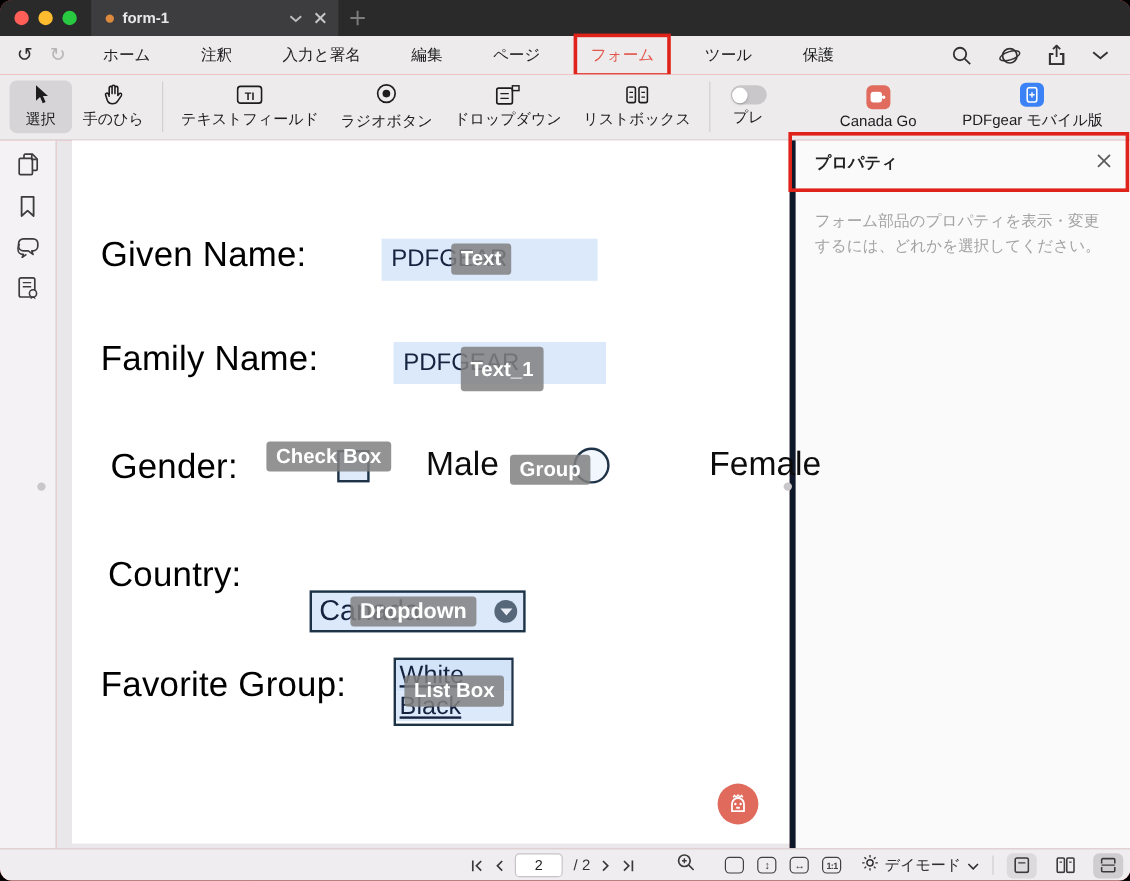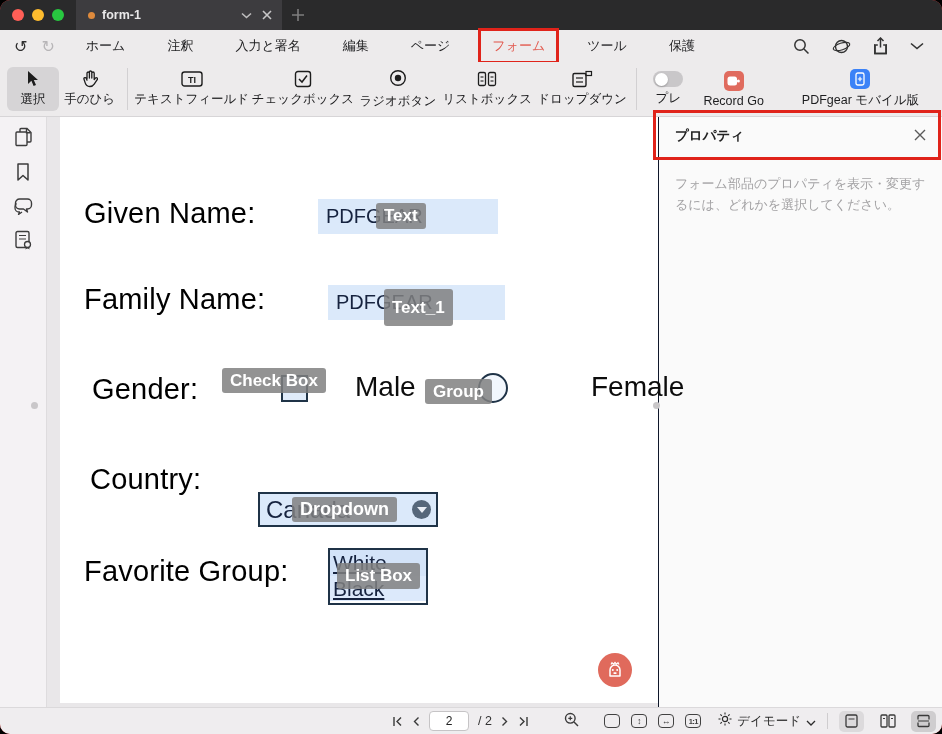--- a/index.html
+++ b/index.html
@@ -62,21 +62,21 @@
   .combo .val{font-size:24px;color:#16233f;padding-left:6px;line-height:31px;white-space:nowrap;}
   .combo-arrow{position:absolute;right:5px;top:6px;width:19px;height:19px;border-radius:50%;background:#56677a;display:flex;align-items:center;justify-content:center;}
   .combo-arrow .tri{width:0;height:0;border-left:5px solid transparent;border-right:5px solid transparent;border-top:6px solid #e9eef5;}
   .listbox{position:absolute;border:2.5px solid #1f3347;box-sizing:border-box;}
   .lb-row{font-size:21px;color:#16233f;padding-left:3px;line-height:25.5px;white-space:nowrap;text-decoration:underline;}
   .lb-row.r1{background:#d3e3f8;}
   .lb-row.r2{background:#dce9fb;}
   .robot-fab{position:absolute;width:34px;height:34px;border-radius:50%;background:#e06a5c;display:flex;align-items:center;justify-content:center;z-index:6;}
 
   
-  .right-panel{width:284px;background:#fafafa;border-left:1px solid #0f172a;box-sizing:border-box;position:relative;}
+  .right-panel{width:284px;background:#fafafa;border-left:5px solid #0f172a;box-sizing:border-box;position:relative;}
   .rp-header{position:relative;height:38px;display:flex;align-items:center;padding:0 16px;}
   .rp-title{font-size:13.5px;font-weight:bold;color:#222;flex:1;}
   .rp-redbox{position:absolute;left:-6px;top:-7px;right:1px;height:50px;border:3px solid #e0231a;box-sizing:border-box;pointer-events:none;z-index:10;}
   .rp-hint{padding:18px 16px 0 16px;font-size:13px;line-height:1.65;color:#a3a2a4;}
 
   
   .statusbar{position:absolute;left:0;bottom:0;width:100%;height:27px;background:#efedef;border-top:1px solid #dbd9db;box-sizing:border-box;}
   .sb-nav{position:absolute;left:392px;top:0;height:26px;display:flex;align-items:center;gap:9px;}
   .sb-nav svg{display:block;}
   .page-input{width:38px;height:18px;border:1px solid #c6c4c6;border-radius:4px;background:#fff;text-align:center;font-size:12px;color:#222;font-family:"Liberation Sans",sans-serif;padding:0;}
@@ -197,76 +197,67 @@
         <svg width="22" height="18" viewBox="0 0 22 18">
             <rect x="1" y="2" width="20" height="14" rx="2.5" fill="none" stroke="#1d1d1d" stroke-width="1.4"></rect>
             <text x="11" y="13" text-anchor="middle" font-size="9" font-weight="bold" fill="#1d1d1d" font-family="Liberation Sans,sans-serif">TI</text>
           </svg>
       </span>
       <span class="lbl">テキストフィールド</span>
     </div>
     <div class="tool">
       <span>
         <svg width="18" height="18" viewBox="0 0 18 18">
-            <rect x="1.5" y="1.5" width="15" height="15" rx="2.5" fill="none" stroke="#1d1d1d" stroke-width="1.4"></rect>
-            <polyline points="5,9 8,12 13,5.5" fill="none" stroke="#1d1d1d" stroke-width="1.5"></polyline>
-          </svg>
-      </span>
-      <span class="lbl">チェックボックス</span>
-    </div>
-    <div class="tool">
-      <span>
-        <svg width="18" height="18" viewBox="0 0 18 18">
             <circle cx="9" cy="9" r="7.3" fill="none" stroke="#1d1d1d" stroke-width="1.4"></circle>
             <circle cx="9" cy="9" r="3.2" fill="#1d1d1d"></circle>
           </svg>
       </span>
       <span class="lbl"></span>
       <span class="lbl">ラジオボタン</span>
+    </div>
+    <div class="tool">
+      <span>
+        <svg width="22" height="18" viewBox="0 0 22 18">
+            <rect x="2" y="3.5" width="13" height="13" rx="1.5" fill="none" stroke="#1d1d1d" stroke-width="1.4"></rect>
+            <rect x="15" y="1.5" width="5.5" height="4" fill="none" stroke="#1d1d1d" stroke-width="1.2"></rect>
+            <line x1="5" y1="8" x2="12" y2="8" stroke="#1d1d1d" stroke-width="1.2"></line>
+            <line x1="5" y1="12" x2="12" y2="12" stroke="#1d1d1d" stroke-width="1.2"></line>
+          </svg>
+      </span>
+      <span class="lbl">ドロップダウン</span>
     </div>
     <div class="tool">
       <span>
         <svg width="20" height="18" viewBox="0 0 20 18">
             <rect x="1.5" y="2.5" width="7" height="13" rx="1.5" fill="none" stroke="#1d1d1d" stroke-width="1.3"></rect>
             <rect x="11.5" y="2.5" width="7" height="13" rx="1.5" fill="none" stroke="#1d1d1d" stroke-width="1.3"></rect>
             <line x1="3.5" y1="7" x2="6.5" y2="7" stroke="#1d1d1d" stroke-width="1.1"></line>
             <line x1="3.5" y1="11" x2="6.5" y2="11" stroke="#1d1d1d" stroke-width="1.1"></line>
             <line x1="13.5" y1="7" x2="16.5" y2="7" stroke="#1d1d1d" stroke-width="1.1"></line>
             <line x1="13.5" y1="11" x2="16.5" y2="11" stroke="#1d1d1d" stroke-width="1.1"></line>
           </svg>
       </span>
       <span class="lbl">リストボックス</span>
     </div>
-    <div class="tool">
-      <span>
-        <svg width="22" height="18" viewBox="0 0 22 18">
-            <rect x="2" y="3.5" width="13" height="13" rx="1.5" fill="none" stroke="#1d1d1d" stroke-width="1.4"></rect>
-            <rect x="15" y="1.5" width="5.5" height="4" fill="none" stroke="#1d1d1d" stroke-width="1.2"></rect>
-            <line x1="5" y1="8" x2="12" y2="8" stroke="#1d1d1d" stroke-width="1.2"></line>
-            <line x1="5" y1="12" x2="12" y2="12" stroke="#1d1d1d" stroke-width="1.2"></line>
-          </svg>
-      </span>
-      <span class="lbl">ドロップダウン</span>
-    </div>
     <div class="vsep"></div>
     <div class="tool">
       <span class="toggle">
           <span class="knob"></span>
         </span>
       <span class="lbl">プレ</span>
     </div>
     <div class="toolbar-right">
       <div class="tool">
         <span class="badge-icon" style="background:#e06b5e">
           <svg width="13" height="10" viewBox="0 0 13 10">
               <rect x="0.5" y="0.5" width="9.5" height="9" rx="2.5" fill="#fff"></rect>
               <circle cx="11.4" cy="5" r="1.5" fill="#fff"></circle>
             </svg>
         </span>
-        <span class="lbl">Record Go</span>
+        <span class="lbl">Canada Go</span>
       </div>
       <div class="tool">
         <span class="badge-icon" style="background:#3b82f7">
           <svg width="10" height="14" viewBox="0 0 10 14">
               <rect x="1" y="1" width="8" height="12" rx="1.8" fill="none" stroke="#fff" stroke-width="1.3"></rect>
               <path d="M5 4.8 V9.2 M2.8 7 H7.2" stroke="#fff" stroke-width="1.2"></path>
             </svg>
         </span>
         <span class="lbl">PDFgear モバイル版</span>
       </div>

